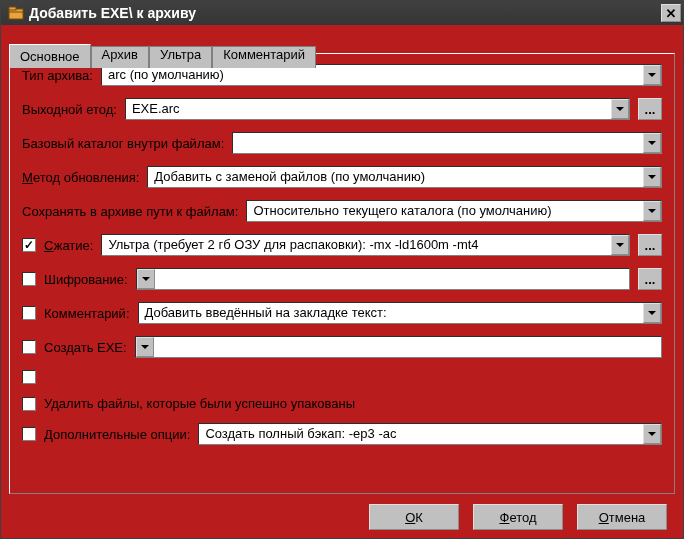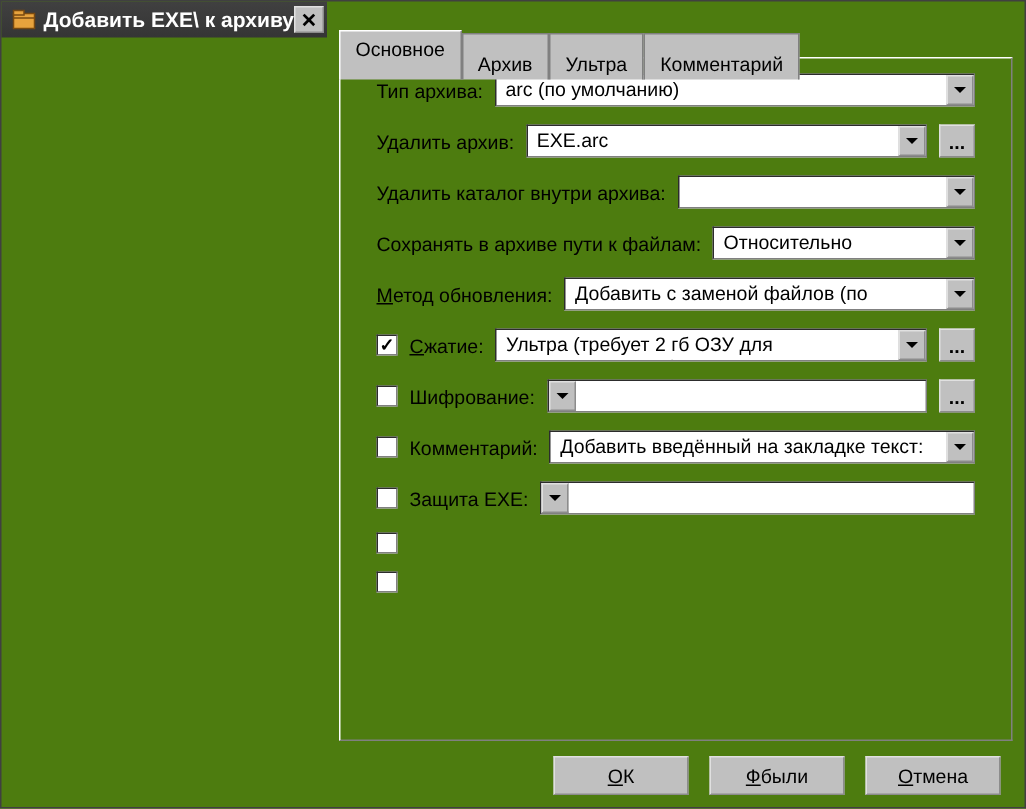--- a/index.html
+++ b/index.html
@@ -12,24 +12,24 @@
 body {
   background: #808080;
   display: flex;
   justify-content: center;
   align-items: center;
   height: 100vh;
 }
 .window {
   width: 684px;
   height: 539px;
-  background: #4d7c0f;
+  background: #b91c1c;
   border: 1px solid #404040;
   display: flex;
-  flex-direction: row;
+  flex-direction: column;
 }
 .titlebar {
   height: 24px;
   background: linear-gradient(to bottom, #404040, #353535);
   display: flex;
   align-items: center;
   padding: 0 2px;
 }
 .titlebar-icon {
   width: 18px;
@@ -83,29 +83,29 @@
   cursor: pointer;
 }
 .tab.active {
   border-color: #fff #808080 #c0c0c0 #fff;
   background: #c0c0c0;
   position: relative;
   z-index: 2;
 }
 .tab:not(.active) {
   margin-top: 2px;
-  padding-top: 12px;
+  padding-top: 0;
   padding-bottom: 3px;
 }
 .tabpage {
   border: 1px solid #808080;
   border-top-color: #fff;
   border-left-color: #fff;
   flex: 1;
-  padding: 10px 24px;
+  padding: 10px 12px;
   display: flex;
   flex-direction: column;
   gap: 12px;
 }
 .row {
   display: flex;
   align-items: center;
   gap: 8px;
 }
 .row label {
@@ -224,48 +224,48 @@
 
         <div class="row">
           <label>Тип архива:</label>
           <div class="combo wide">
             <span class="combo-text">arc (по умолчанию)</span>
             <div class="combo-btn"></div>
           </div>
         </div>
 
         <div class="row">
-          <label>Удалить архив:</label>
+          <label>Выходной етод:</label>
           <div class="combo wide">
             <span class="combo-text">EXE.arc</span>
             <div class="combo-btn"></div>
           </div>
           <div class="ellipsis-btn">...</div>
         </div>
 
         <div class="row">
-          <label>Удалить каталог внутри архива:</label>
+          <label>Базовый каталог внутри файлам:</label>
           <div class="combo wide">
             <span class="combo-text"></span>
             <div class="combo-btn"></div>
           </div>
         </div>
 
         <div class="row">
+          <label><span class="ul">М</span><span>етод обновления:</span></label>
+          <div class="combo wide">
+            <span class="combo-text">Добавить с заменой файлов (по умолчанию)</span>
+            <div class="combo-btn"></div>
+          </div>
+        </div>
+
+        <div class="row">
           <label>Сохранять в архиве пути к файлам:</label>
           <div class="combo wide">
             <span class="combo-text">Относительно текущего каталога (по умолчанию)</span>
-            <div class="combo-btn"></div>
-          </div>
-        </div>
-
-        <div class="row">
-          <label><span class="ul">М</span><span>етод обновления:</span></label>
-          <div class="combo wide">
-            <span class="combo-text">Добавить с заменой файлов (по умолчанию)</span>
             <div class="combo-btn"></div>
           </div>
         </div>
 
         <div class="row">
           <span class="chk checked"></span>
           <label><span class="ul">С</span><span>жатие:</span></label>
           <div class="combo wide">
             <span class="combo-text">Ультра (требует 2 гб ОЗУ для распаковки): -mx -ld1600m -mt4</span>
             <div class="combo-btn"></div>
@@ -287,47 +287,56 @@
           <span class="chk"></span>
           <label>Комментарий:</label>
           <div class="combo wide">
             <span class="combo-text">Добавить введённый на закладке текст:</span>
             <div class="combo-btn"></div>
           </div>
         </div>
 
         <div class="row">
           <span class="chk"></span>
-          <label>Защита EXE:</label>
-          <div class="combo wide">
-            <div class="combo-btn"></div>
-          </div>
-        </div>
-
-        <div class="row">
-          <span class="chk"></span>
-        </div>
-
-        <div class="row">
-          <span class="chk"></span>
-        </div>
-
-
+          <label>Создать EXE:</label>
+          <div class="combo wide">
+            <div class="combo-btn"></div>
+          </div>
+        </div>
+
+        <div class="row">
+          <span class="chk"></span>
+        </div>
+
+        <div class="row">
+          <span class="chk"></span>
+          <label>Удалить файлы, которые были успешно упакованы</label>
+        </div>
+
+
+        <div class="row">
+          <span class="chk"></span>
+          <label>Дополнительные опции:</label>
+          <div class="combo wide">
+            <span class="combo-text">Создать полный бэкап: -ep3 -ac</span>
+            <div class="combo-btn"></div>
+          </div>
+        </div>
 
       </div>
     </div>
 
     <div class="buttons">
       <div class="btn">
           <span class="ul">О</span>
           <span>К</span>
         </div>
       <div class="btn">
           <span class="ul">Ф</span>
-          <span>были</span>
+          <span>етод</span>
         </div>
       <div class="btn">
           <span class="ul">О</span>
           <span>тмена</span>
         </div>
     </div>
   </div>
 </div>
 
 </body></html>

